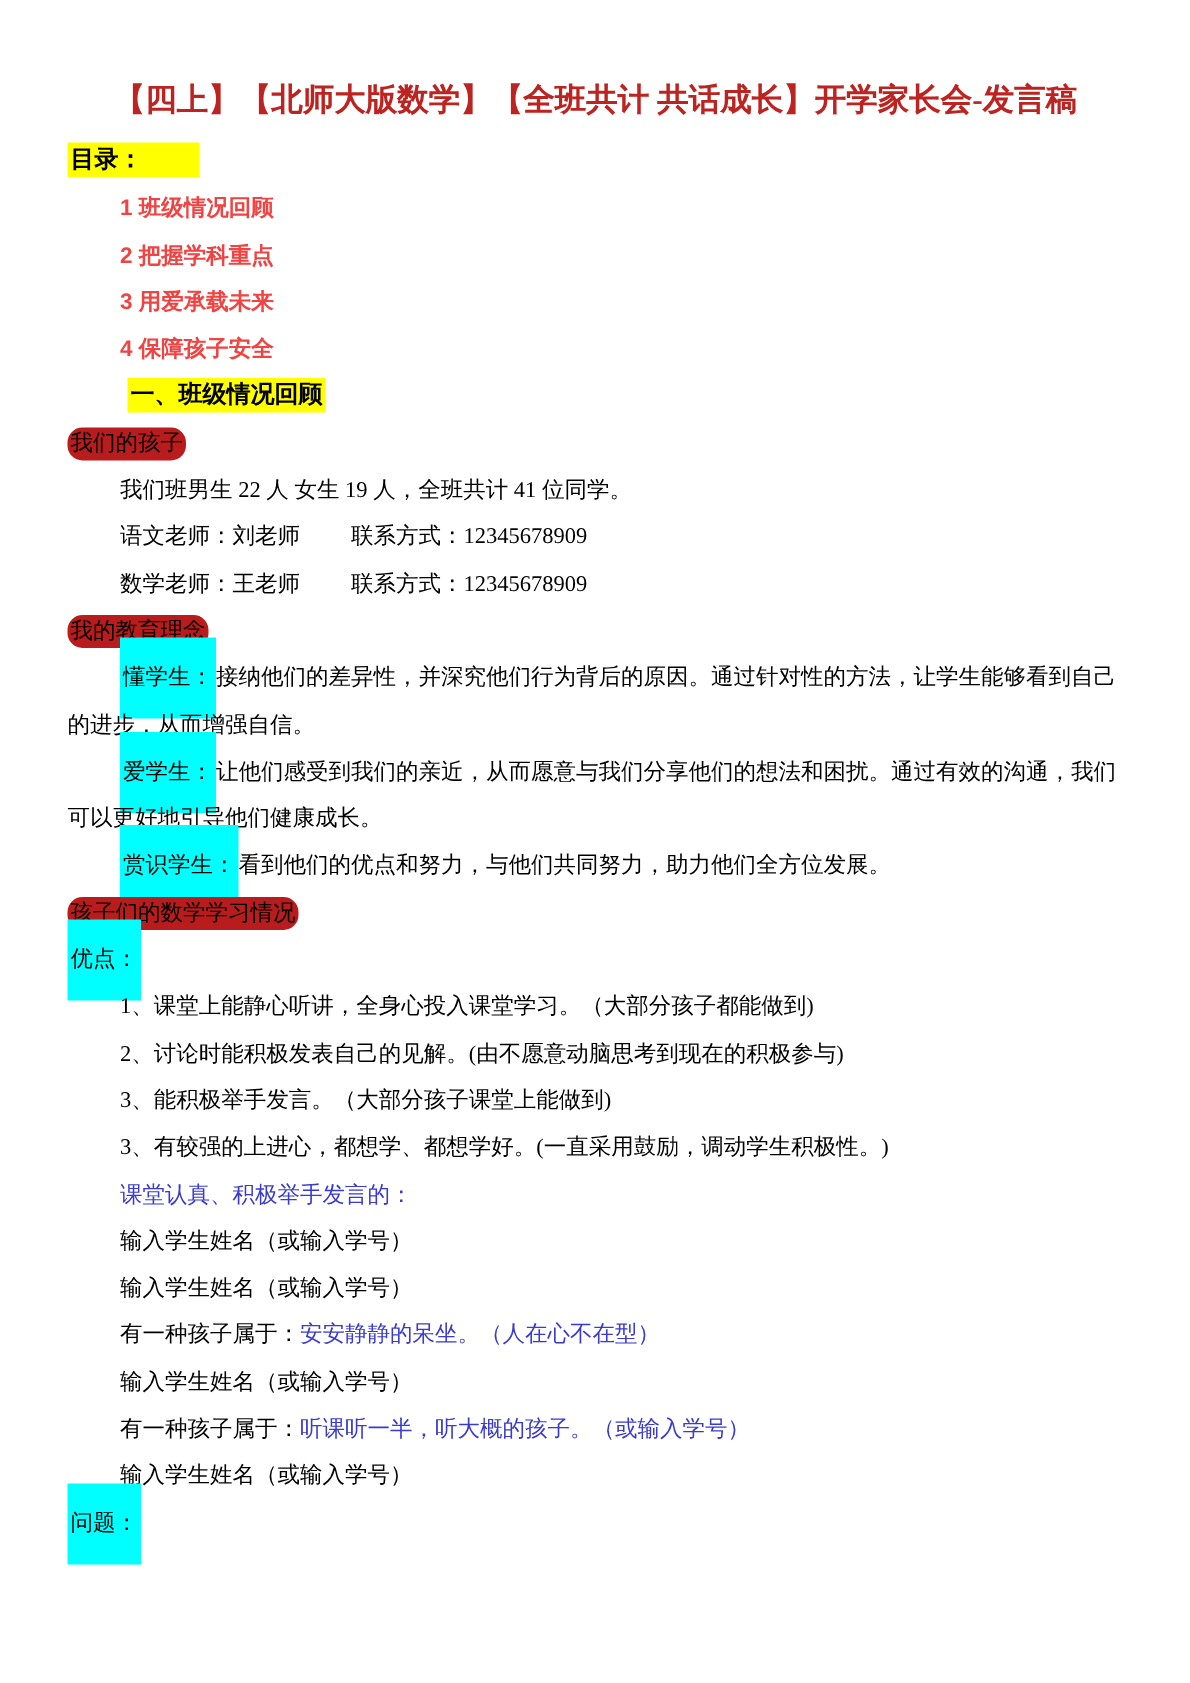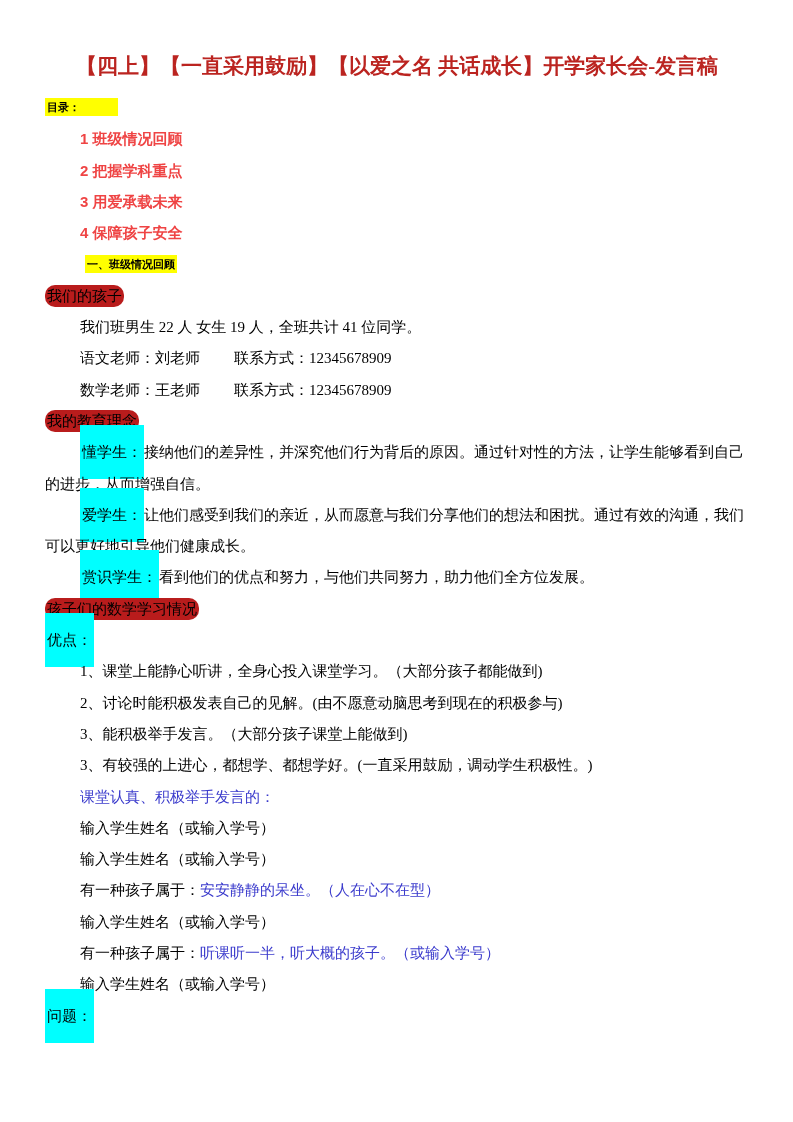--- a/index.html
+++ b/index.html
@@ -21,38 +21,38 @@
     line-height: 33px;
   }
   .content p { margin: 0; line-height: 31.3px; }
   .toc-heading { margin-top: 8px !important; }
   .hl-yellow { background: #FFFF00; padding: 3px 2px; margin-left: 40px; }
   .hl-yellow-wide { background: #FFFF00; padding: 3px 38px 3px 2px; }
   .hl-green  { background: #b91c1c; padding: 3px 2px; border-radius: 10px; }
   .hl-cyan   { background: #00FFFF; padding: 19px 2px; }
   .head-sans {
     font-family: "Liberation Sans", sans-serif;
-    font-weight: bold; font-size: 11px; color: #000000;
+    font-weight: bold; font-size: 16px; color: #000000;
   }
   .toc-item {
     padding-left: 35px;
     font-family: "Liberation Sans", sans-serif;
     font-weight: bold; font-size: 15px;
     color: #ef4444;
   }
   .indent { text-indent: 35px; }
   .blue-text { color: #3A3ACC; }
   .contact { margin-left: 34px; }
 </style>
 </head>
 <body>
 
 <div class="page">
 
-  <h1 class="doc-title">【四上】【一直采用鼓励】【以爱之名 共话成长】开学家长会-发言稿</h1>
+  <h1 class="doc-title">【四上】【北师大版数学】【全班共计 共话成长】开学家长会-发言稿</h1>
 
   <div class="content">
 
     <p class="toc-heading"><span class="hl-yellow-wide head-sans">目录：</span></p>
 
     <p class="toc-item">1 班级情况回顾</p>
     <p class="toc-item">2 把握学科重点</p>
     <p class="toc-item">3 用爱承载未来</p>
     <p class="toc-item">4 保障孩子安全</p>
 

